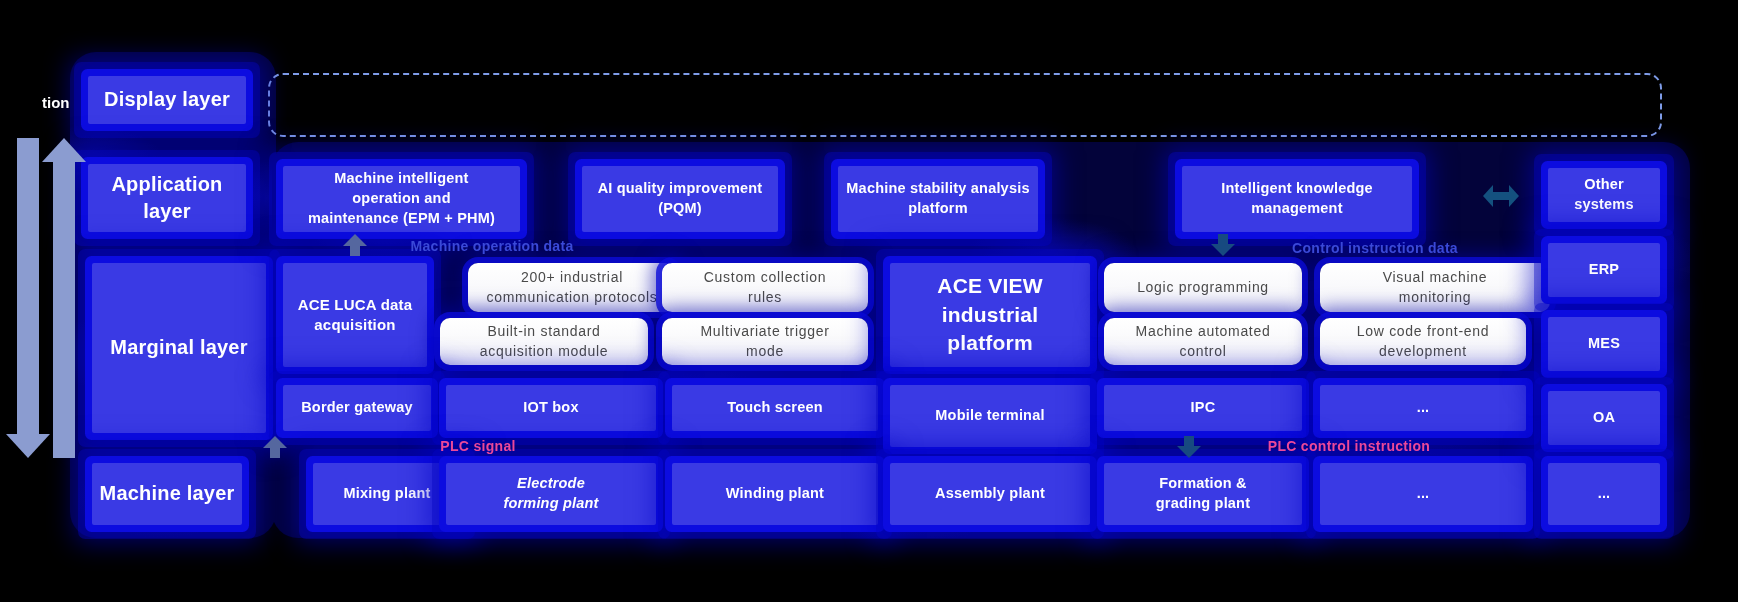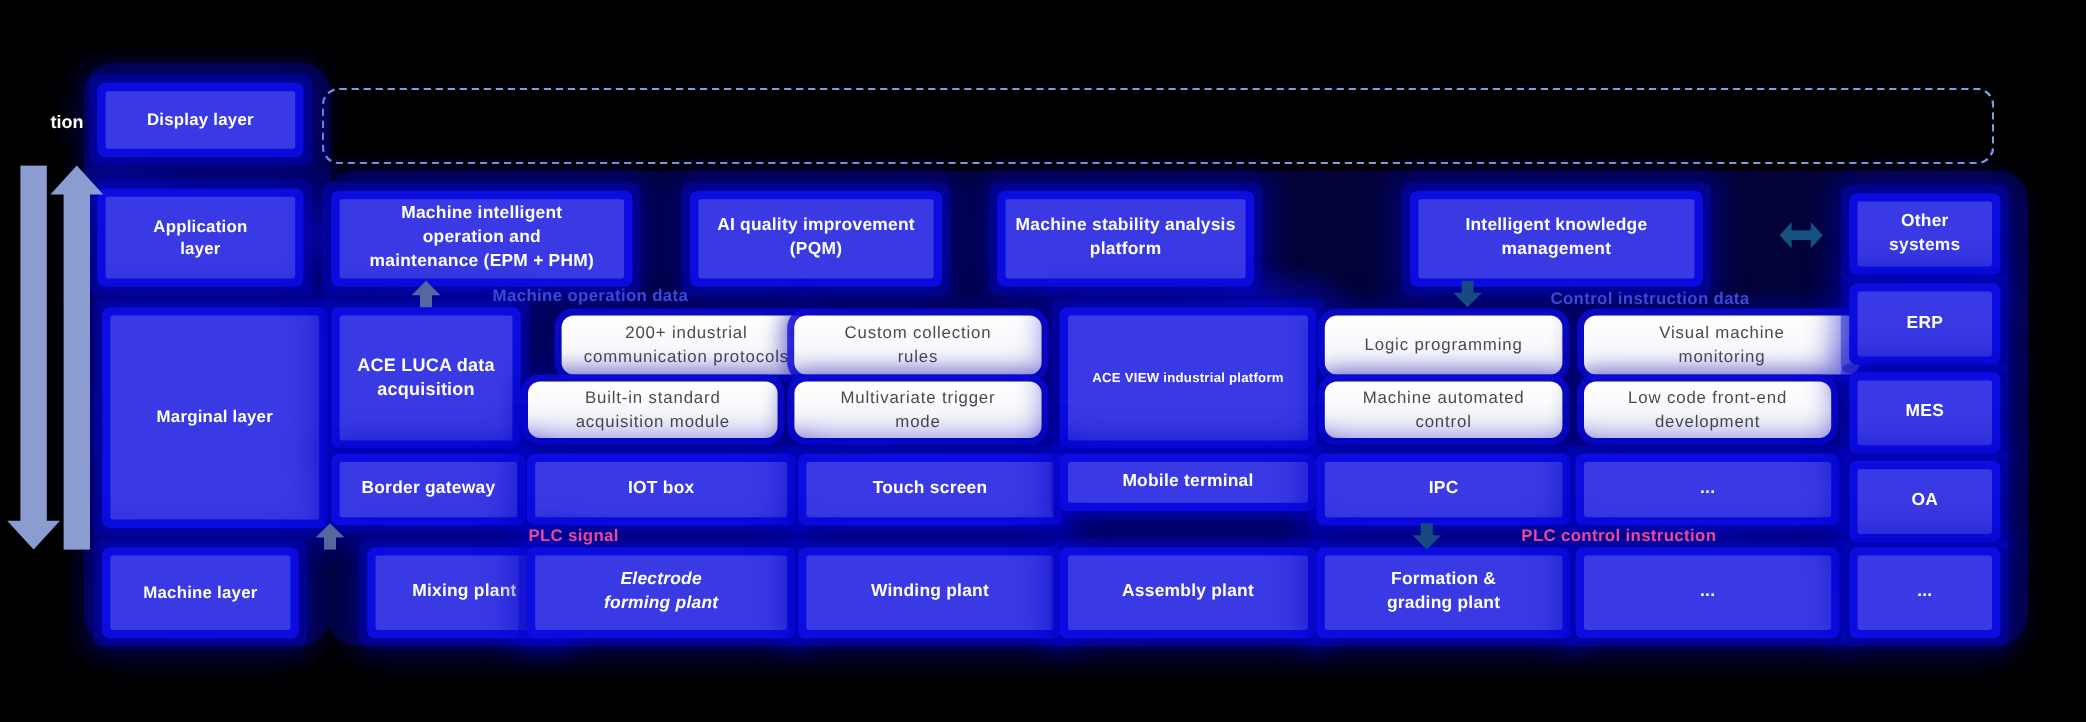--- a/index.html
+++ b/index.html
@@ -22,21 +22,21 @@
   }
   .box{
     position:absolute;display:flex;align-items:center;justify-content:center;
     text-align:center;box-sizing:border-box;line-height:1.36;z-index:3;border-radius:2px;
     letter-spacing:.2px;
   }
   .blue{
     background:#3a3ae4;color:#fff;font-weight:700;font-size:14.5px;
     box-shadow:0 0 0 7px #0c0ce0, 0 0 0 14px rgba(6,6,195,.40), 0 0 26px 18px rgba(0,0,195,.55);
   }
-  .layerlab{font-size:14px;}
+  .layerlab{font-size:20px;}
   .white{
     background:linear-gradient(180deg,#ffffff,#f3f3f8);color:#4a4a4a;font-weight:400;
     font-size:14px;letter-spacing:.7px;border-radius:10px;
     box-shadow:0 0 0 6px rgba(12,12,218,.78), 0 0 18px 10px rgba(0,0,170,.55);
   }
   .flow-label{
     position:absolute;z-index:5;font-weight:700;font-size:14px;color:#3a49d8;
     transform:translateX(-50%);white-space:nowrap;letter-spacing:.3px;
   }
   .flow-label.dim{color:#ec4899;}
@@ -112,30 +112,30 @@
       <div class="tri-dn"></div>
     </div>
   <div class="flow-label" style="left:1375px;top:240px;">Control instruction data</div>
 
   <div class="box blue" style="left:283px;top:263px;width:144px;height:104px;font-size:15px;">ACE LUCA data acquisition</div>
   <div class="box white" style="left:468px;top:263px;width:208px;height:49px;padding:0 8px;">200+ industrial communication protocols</div>
   <div class="box white" style="left:662px;top:263px;width:206px;height:49px;padding:0 35px;">Custom collection rules</div>
   <div class="box white" style="left:440px;top:318px;width:208px;height:47px;padding:0 30px;">Built-in standard acquisition module</div>
   <div class="box white" style="left:662px;top:318px;width:206px;height:47px;padding:0 28px;">Multivariate trigger mode</div>
 
-  <div class="box blue" style="left:890px;top:263px;width:200px;height:104px;font-size:11px;padding:0 20px;">ACE VIEW industrial platform</div>
+  <div class="box blue" style="left:890px;top:263px;width:200px;height:104px;font-size:21px;padding:0 20px;">ACE VIEW industrial platform</div>
   <div class="box white" style="left:1104px;top:263px;width:198px;height:49px;">Logic programming</div>
   <div class="box white" style="left:1320px;top:263px;width:230px;height:49px;padding:0 35px;">Visual machine monitoring</div>
   <div class="box white" style="left:1104px;top:318px;width:198px;height:47px;padding:0 25px;">Machine automated control</div>
   <div class="box white" style="left:1320px;top:318px;width:206px;height:47px;padding:0 25px;">Low code front-end development</div>
 
   <div class="box blue" style="left:283px;top:385px;width:148px;height:46px;">Border gateway</div>
   <div class="box blue" style="left:446px;top:385px;width:210px;height:46px;">IOT box</div>
   <div class="box blue" style="left:672px;top:385px;width:206px;height:46px;">Touch screen</div>
-  <div class="box blue" style="left:890px;top:385px;width:200px;height:34px;">Mobile terminal</div>
+  <div class="box blue" style="left:890px;top:385px;width:200px;height:62px;">Mobile terminal</div>
   <div class="box blue" style="left:1104px;top:385px;width:198px;height:46px;">IPC</div>
   <div class="box blue" style="left:1320px;top:385px;width:206px;height:46px;">...</div>
 
   <div class="gap" style="left:262px;top:436px;">
       <div class="tri-up"></div>
       <div class="tail-up"></div>
     </div>
   <div class="flow-label dim" style="left:478px;top:438px;">PLC signal</div>
   <div class="gap" style="left:1176px;top:434px;">
       <div class="tail-dn"></div>

